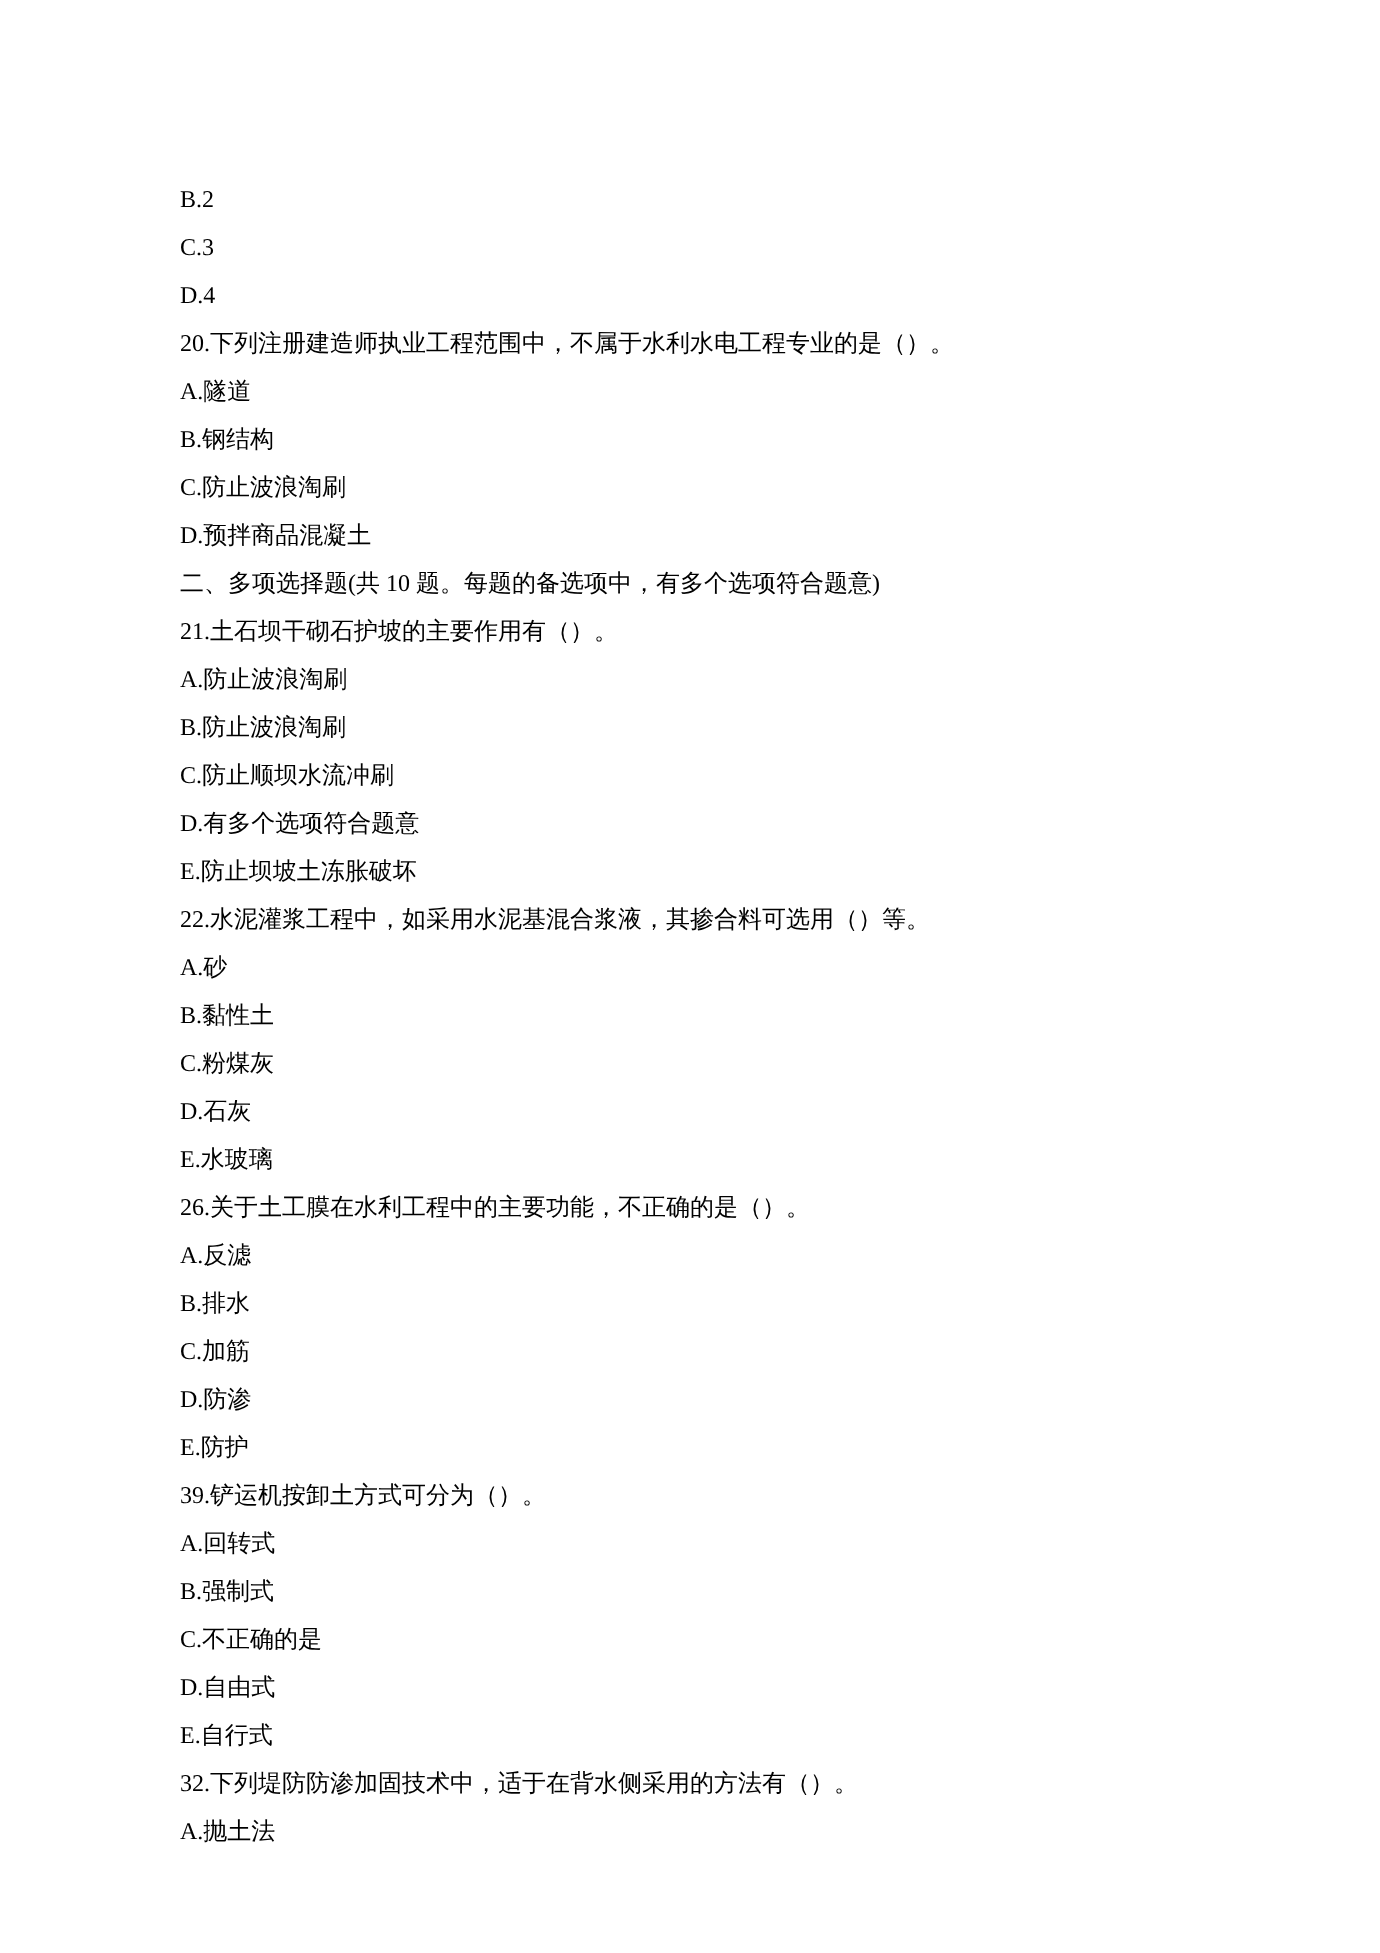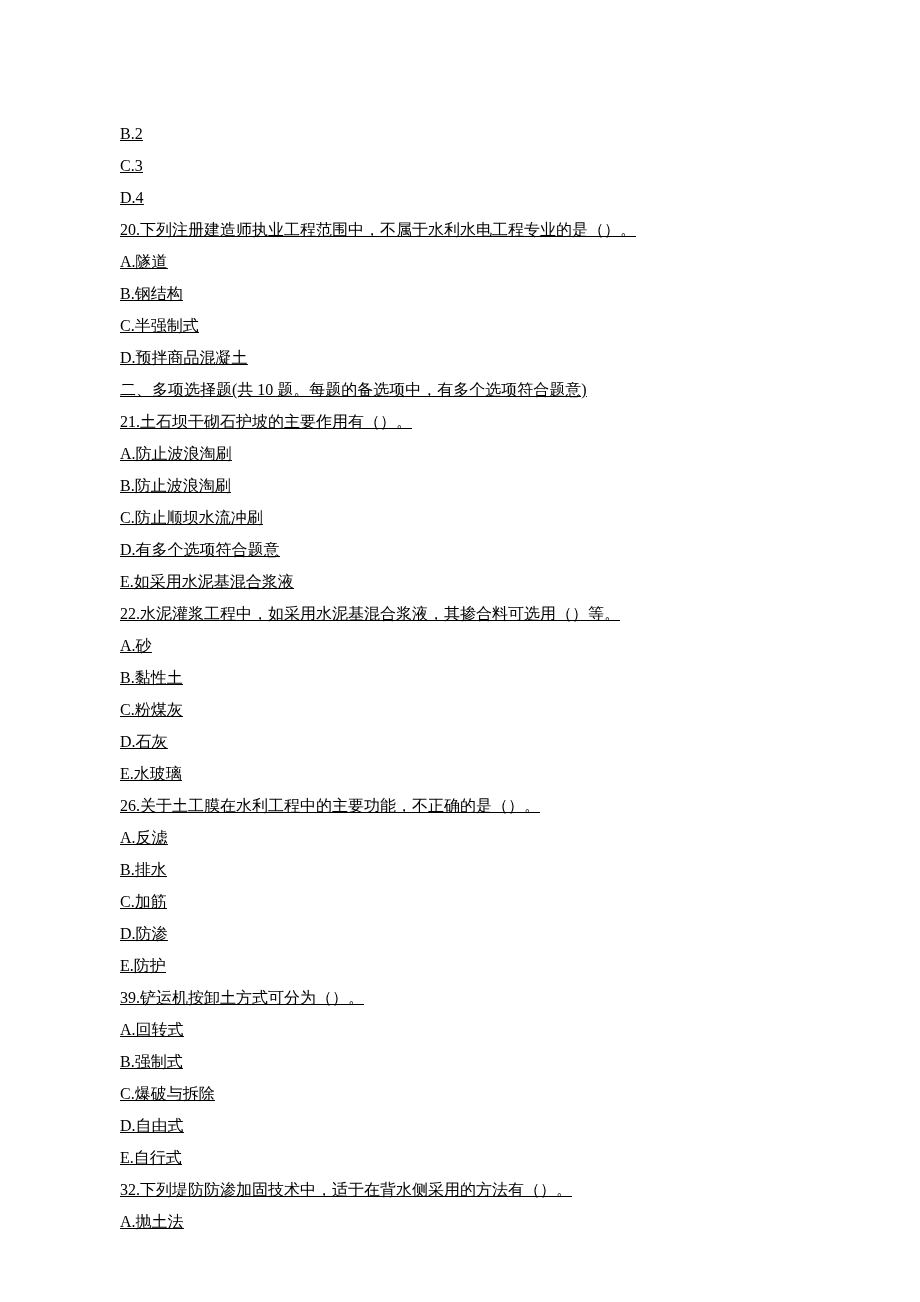--- a/index.html
+++ b/index.html
@@ -1,19 +1,18 @@
 <!DOCTYPE html>
 <html><head>
   <meta charset="utf-8">
   <style>
     * {
       margin: 0;
       padding: 0;
       box-sizing: border-box;
-      text-decoration: underline;
     }
     body {
       background: #ffffff;
       width: 920px;
       min-height: 1302px;
       padding: 118px 120px 100px 120px;
       font-family: "SimSun", "宋体", serif;
       font-size: 16px;
       line-height: 2.0;
       color: #000000;
@@ -25,41 +24,41 @@
   </style>
 </head>
 <body>
 
 <div class="line">B.2</div>
 <div class="line">C.3</div>
 <div class="line">D.4</div>
 <div class="line">20.下列注册建造师执业工程范围中，不属于水利水电工程专业的是（）。</div>
 <div class="line">A.隧道</div>
 <div class="line">B.钢结构</div>
-<div class="line">C.半强制式</div>
+<div class="line">C.防止波浪淘刷</div>
 <div class="line">D.预拌商品混凝土</div>
 <div class="line">二、多项选择题(共 10 题。每题的备选项中，有多个选项符合题意)</div>
 <div class="line">21.土石坝干砌石护坡的主要作用有（）。</div>
 <div class="line">A.防止波浪淘刷</div>
 <div class="line">B.防止波浪淘刷</div>
 <div class="line">C.防止顺坝水流冲刷</div>
 <div class="line">D.有多个选项符合题意</div>
-<div class="line">E.如采用水泥基混合浆液</div>
+<div class="line">E.防止坝坡土冻胀破坏</div>
 <div class="line">22.水泥灌浆工程中，如采用水泥基混合浆液，其掺合料可选用（）等。</div>
 <div class="line">A.砂</div>
 <div class="line">B.黏性土</div>
 <div class="line">C.粉煤灰</div>
 <div class="line">D.石灰</div>
 <div class="line">E.水玻璃</div>
 <div class="line">26.关于土工膜在水利工程中的主要功能，不正确的是（）。</div>
 <div class="line">A.反滤</div>
 <div class="line">B.排水</div>
 <div class="line">C.加筋</div>
 <div class="line">D.防渗</div>
 <div class="line">E.防护</div>
 <div class="line">39.铲运机按卸土方式可分为（）。</div>
 <div class="line">A.回转式</div>
 <div class="line">B.强制式</div>
-<div class="line">C.爆破与拆除</div>
+<div class="line">C.不正确的是</div>
 <div class="line">D.自由式</div>
 <div class="line">E.自行式</div>
 <div class="line">32.下列堤防防渗加固技术中，适于在背水侧采用的方法有（）。</div>
 <div class="line">A.抛土法</div>
 
 </body></html>

